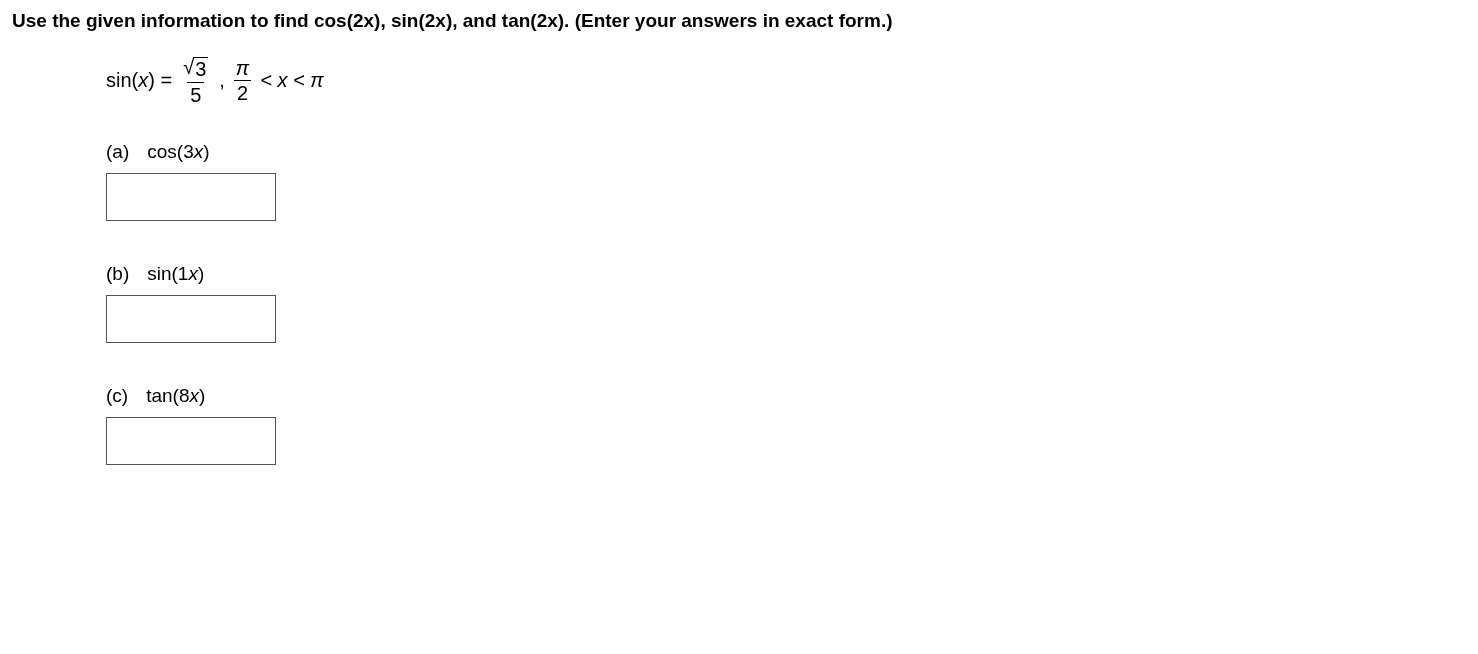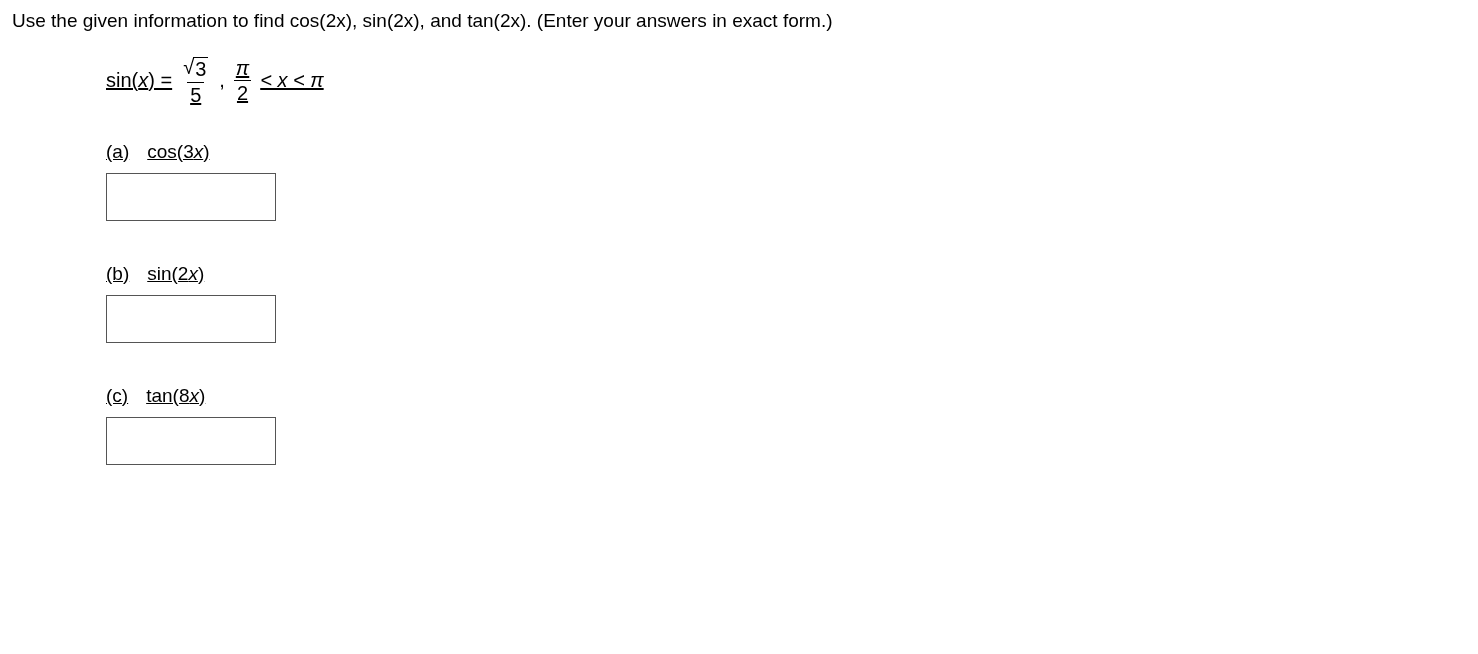--- a/index.html
+++ b/index.html
@@ -8,24 +8,24 @@
     font-family: Verdana, Arial, sans-serif;
     font-size: 19px;
     color: #000;
     background: #fff;
     width: 1478px;
     box-sizing: border-box;
   }
   .instruction {
     margin-bottom: 22px;
     line-height: 1.4;
+    font-weight: bold;
   }
   .content-block {
     margin-left: 94px;
-    text-decoration: underline;
   }
   .given {
     font-style: italic;
     display: flex;
     align-items: center;
     gap: 6px;
     margin-bottom: 36px;
     font-size: 20px;
   }
   .frac {
@@ -119,21 +119,21 @@
     <div class="part-label">
       <span class="part-letter">(a)</span>
       <span class="func"><span>cos(3</span><span class="italic-x">x</span><span>)</span></span>
     </div>
     <input type="text" class="answer-input" value="" style="">
   </div>
 
   <div class="part">
     <div class="part-label">
       <span class="part-letter">(b)</span>
-      <span class="func"><span>sin(2</span><span class="italic-x">x</span><span>)</span></span>
+      <span class="func"><span>sin(1</span><span class="italic-x">x</span><span>)</span></span>
     </div>
     <input type="text" class="answer-input" value="" style="">
   </div>
 
   <div class="part" style="margin-bottom:0;">
     <div class="part-label">
       <span class="part-letter">(c)</span>
       <span class="func"><span>tan(8</span><span class="italic-x">x</span><span>)</span></span>
     </div>
     <input type="text" class="answer-input" value="" style="">

